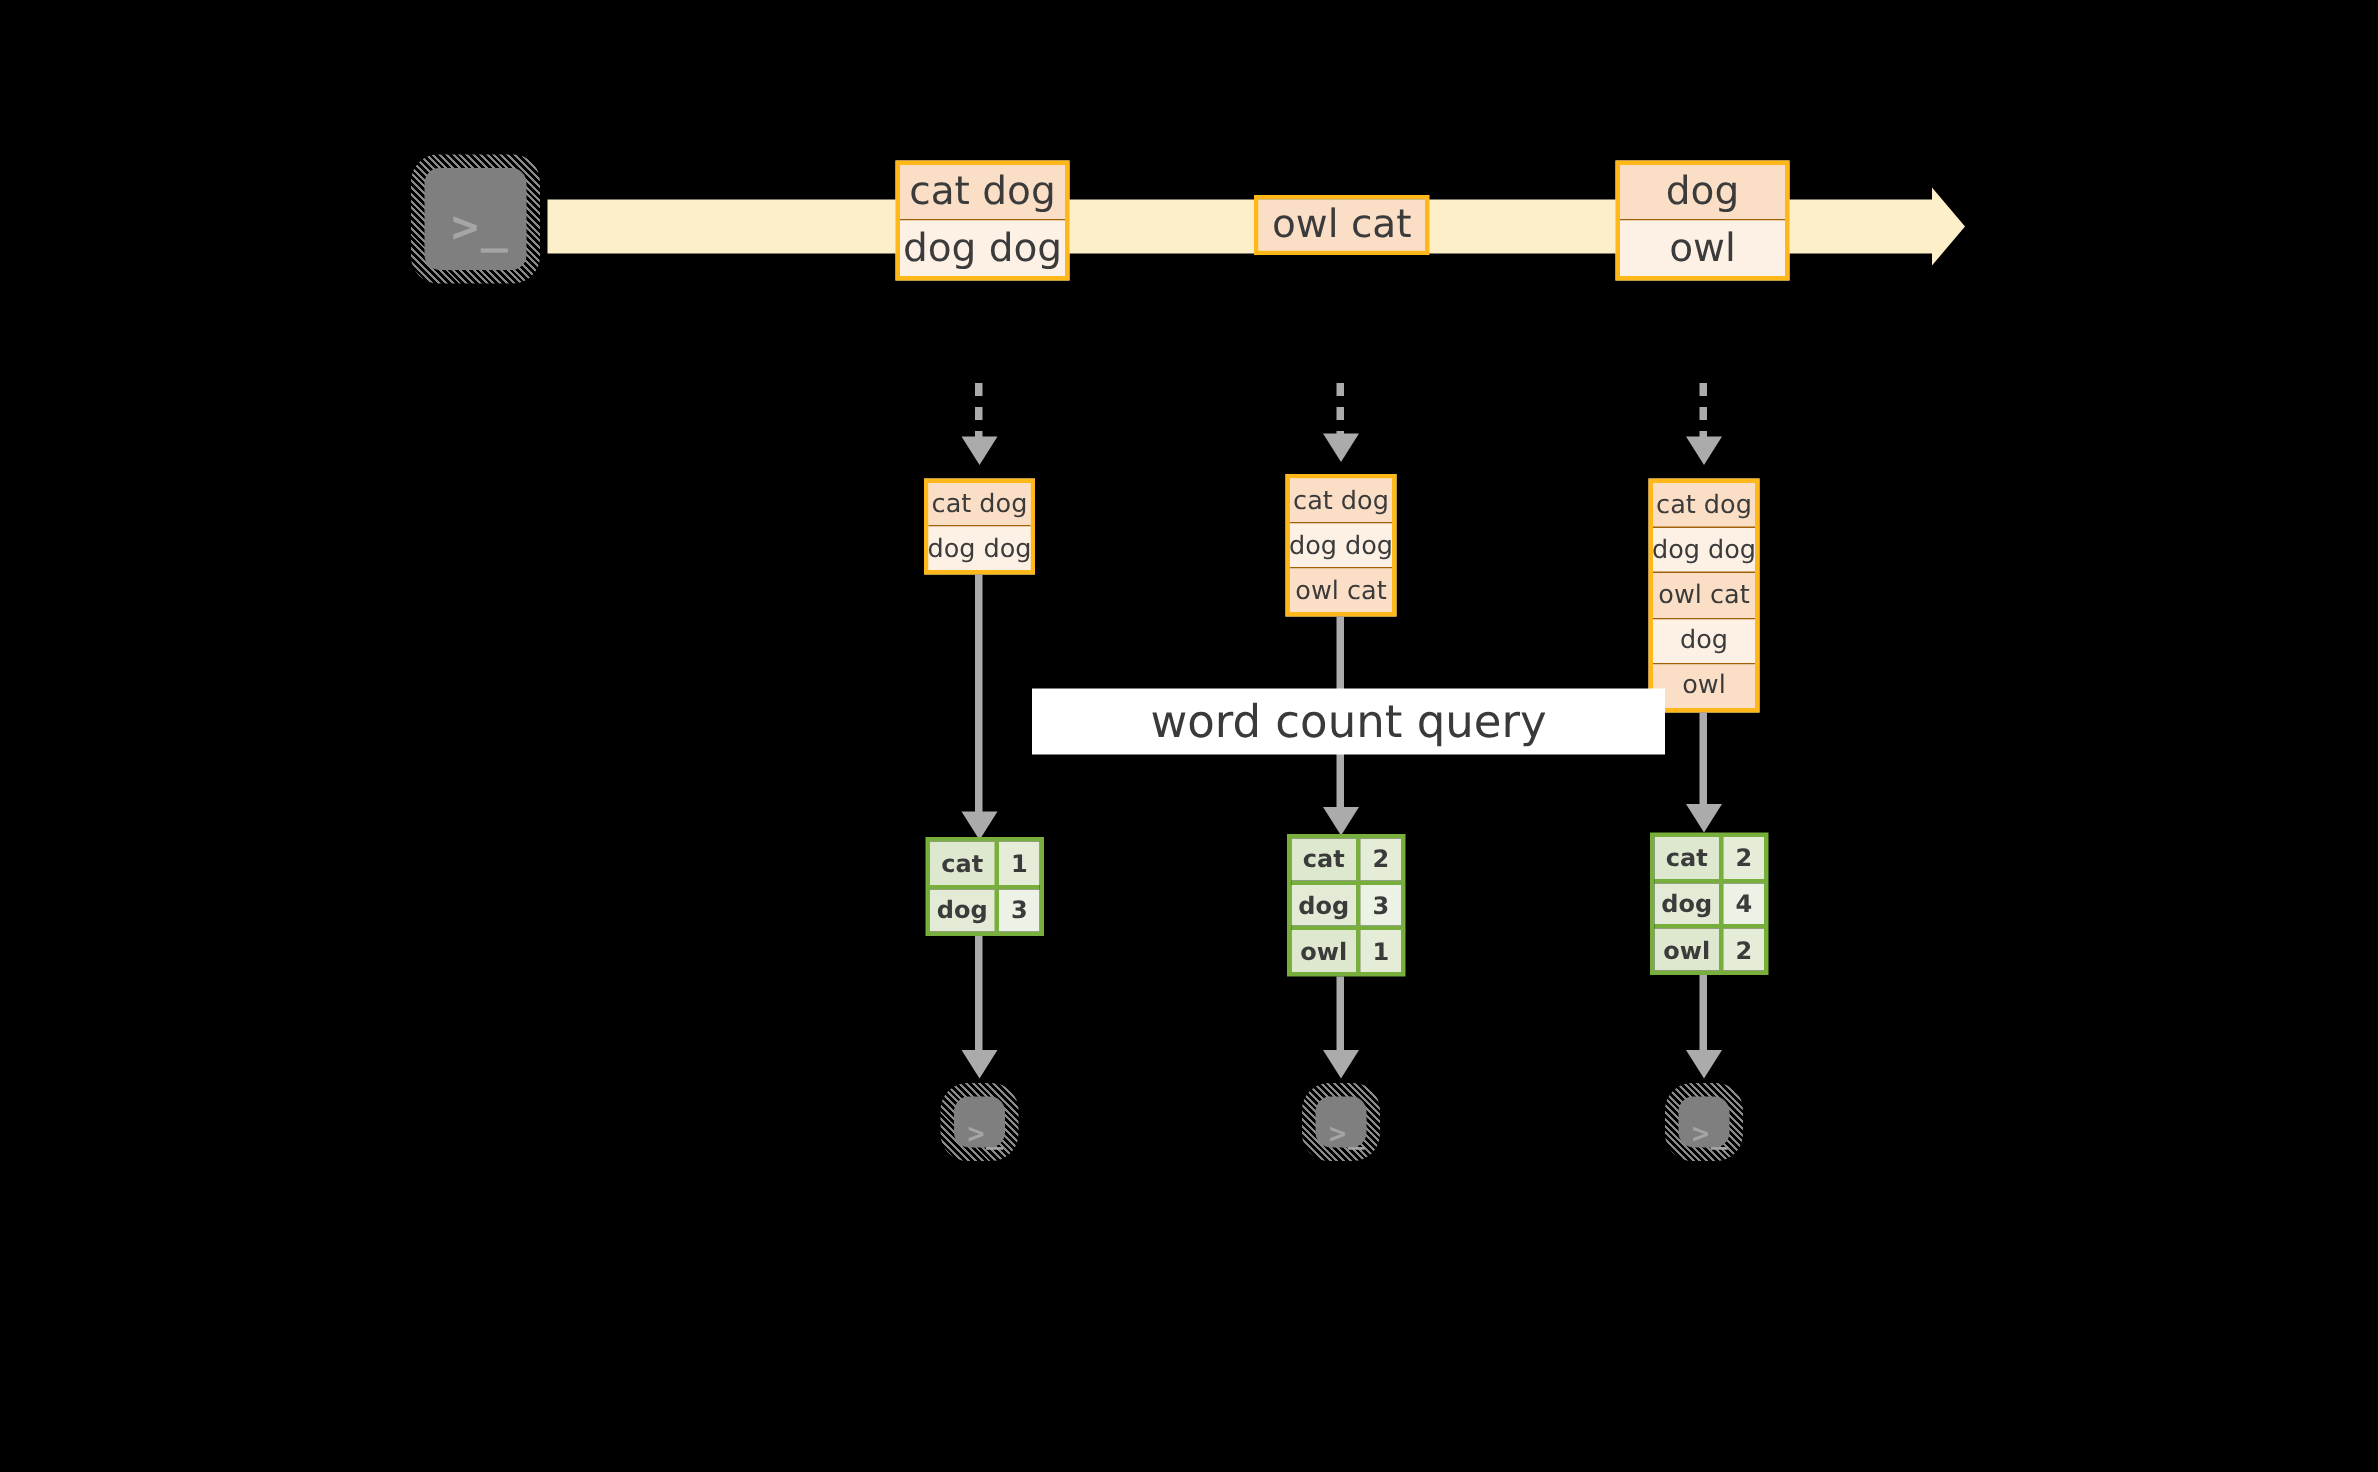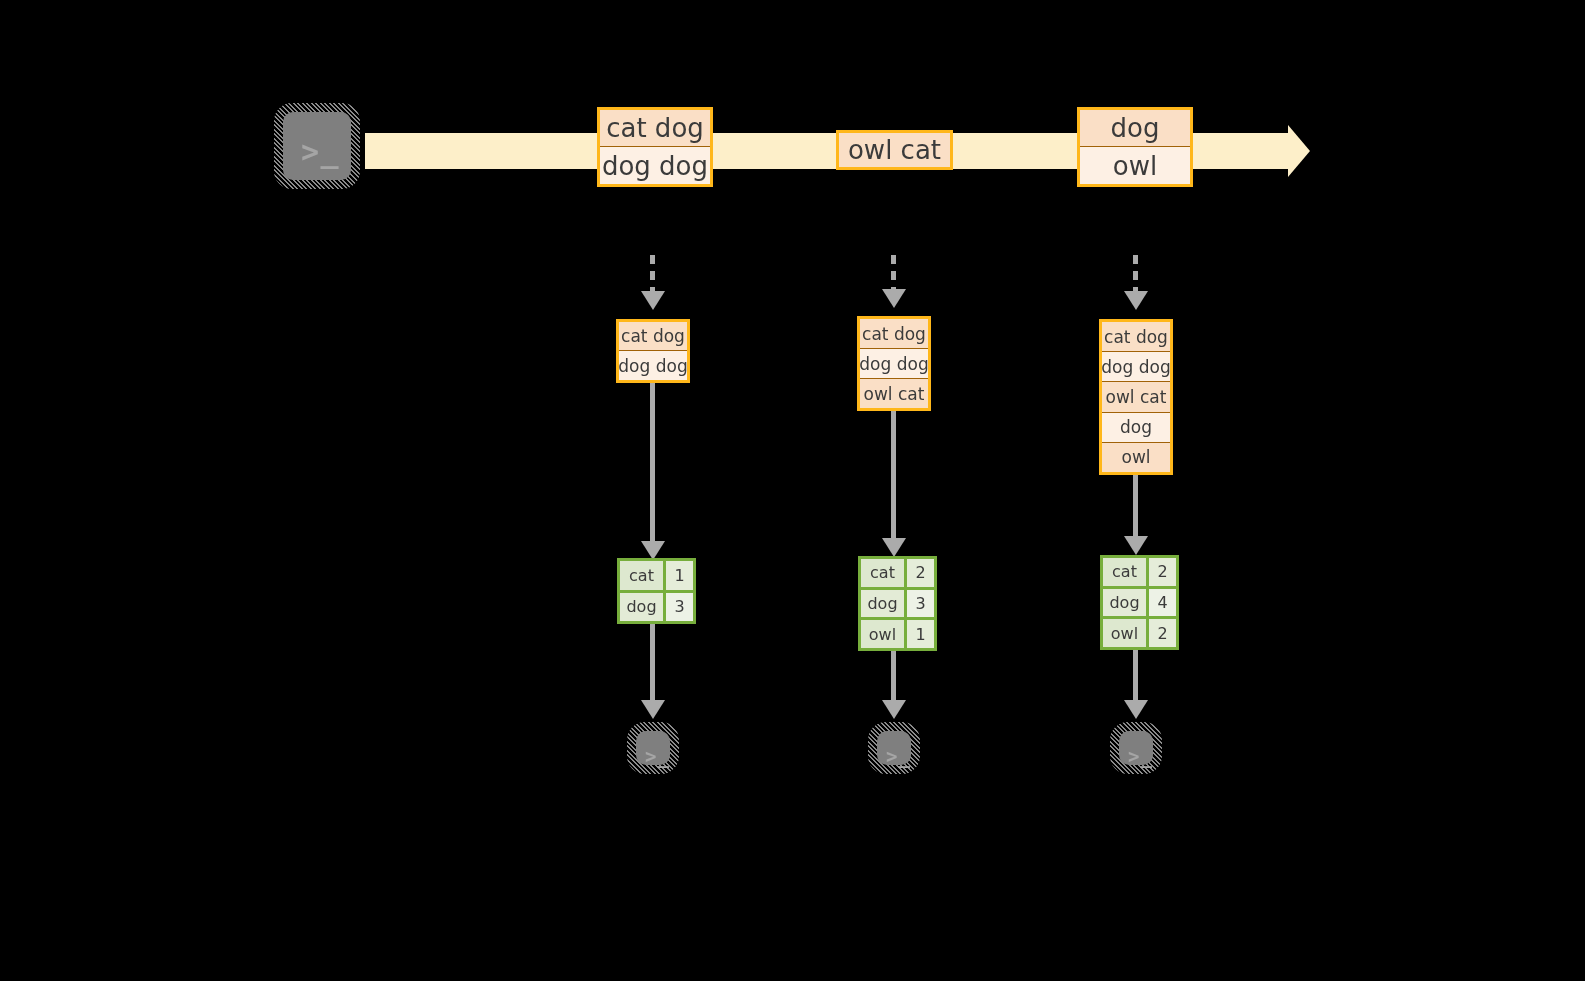--- a/index.html
+++ b/index.html
@@ -111,20 +111,21 @@
   }
   .res-row:last-child { border-bottom: none; }
   .res-cell {
     box-sizing: border-box;
     display: flex;
     align-items: center;
     justify-content: center;
     font-size: 16px;
     color: #3b3b3b;
     background: #EDF2E6;
+    font-weight: bold;
   }
   .res-cell.key {
     width: 46px;
     border-right: 3px solid #77AE3C;
     background: #E3EBD6;
   }
   .res-cell.val { width: 27px; background: #EDF2E6; }
   .res-row:nth-child(odd) .res-cell.key { background: #DDE8CF; }
   .res-row:nth-child(odd) .res-cell.val { background: #E5EDD9; }
 
@@ -289,14 +290,15 @@
 
   <div class="gline" style="left:1133px; top:650px; height:52px;"></div>
   <div class="ghead" style="left:1124px; top:700px;"></div>
 
   <div class="terminal small" style="left:1110px; top:722px; width:52px; height:52px;">
     <div class="hatch"></div>
     <div class="face"></div>
     <div class="glyph" style="left:9px; top:16px;">&gt;_</div>
   </div>
 
+  <div class="query-label" style="left:688px; top:459px; width:422px; height:44px;">word count query</div>
 
 </div>
 
 </body></html>

